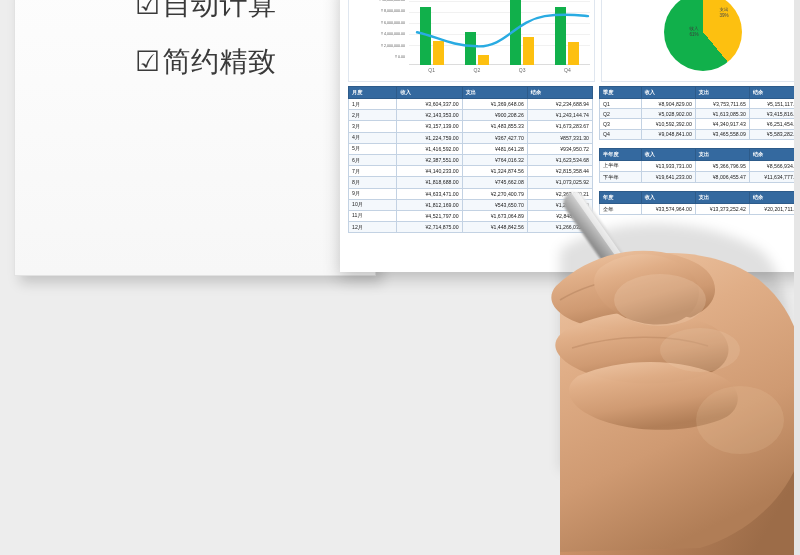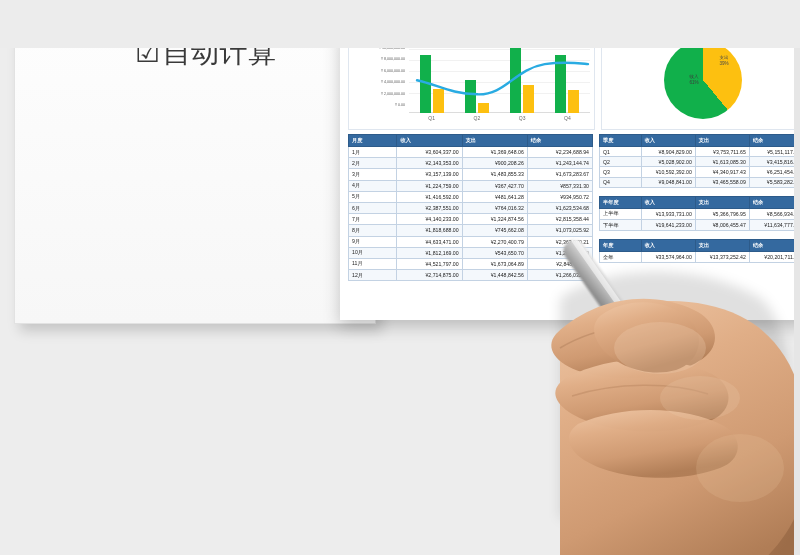--- a/index.html
+++ b/index.html
@@ -2,21 +2,21 @@
 <html><head>
 <meta charset="utf-8">
 <style>
   html,body{margin:0;padding:0;}
   body{
     width:800px;height:555px;overflow:hidden;
     background:#ececec;
     font-family:"Liberation Sans","DejaVu Sans",sans-serif;
     position:relative;
   }
-  .stage{position:absolute;inset:0;overflow:hidden;background:#ededed;margin-top:48px;}
+  .stage{position:absolute;inset:0;overflow:hidden;background:#ededed;}
 
   
   .promo-card{
     position:absolute;left:14px;top:-16px;width:360px;height:290px;
     background:#fafafa;
     border:1px solid #e2e2e2;
     box-shadow:6px 7px 12px rgba(0,0,0,.17);
   }
   .promo-inner{
     position:absolute;left:0;top:0;right:0;bottom:0;
@@ -125,20 +125,23 @@
 </style>
 </head>
 <body>
 
 <div class="stage">
 
   <div class="promo-card">
     <div class="promo-inner">
       <div class="promo-line l1">
         <span class="ck">☑</span><span>自动计算</span>
+      </div>
+      <div class="promo-line l2">
+        <span class="ck">☑</span><span>简约精致</span>
       </div>
     </div>
   </div>
 
   <div class="sheet">
     <div class="sheet-pad">
 
       <div class="charts">
 
         <div class="chart-box chart-bar-box">

